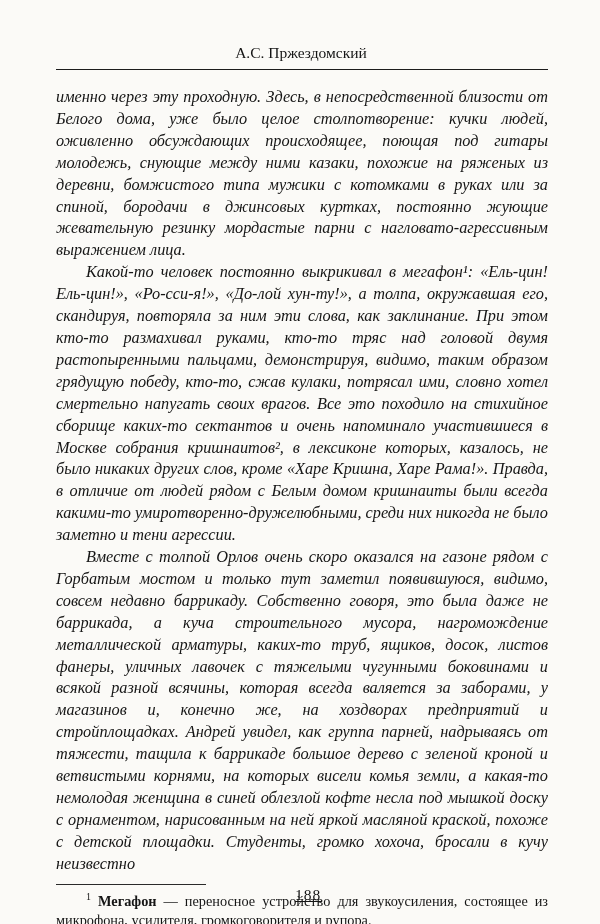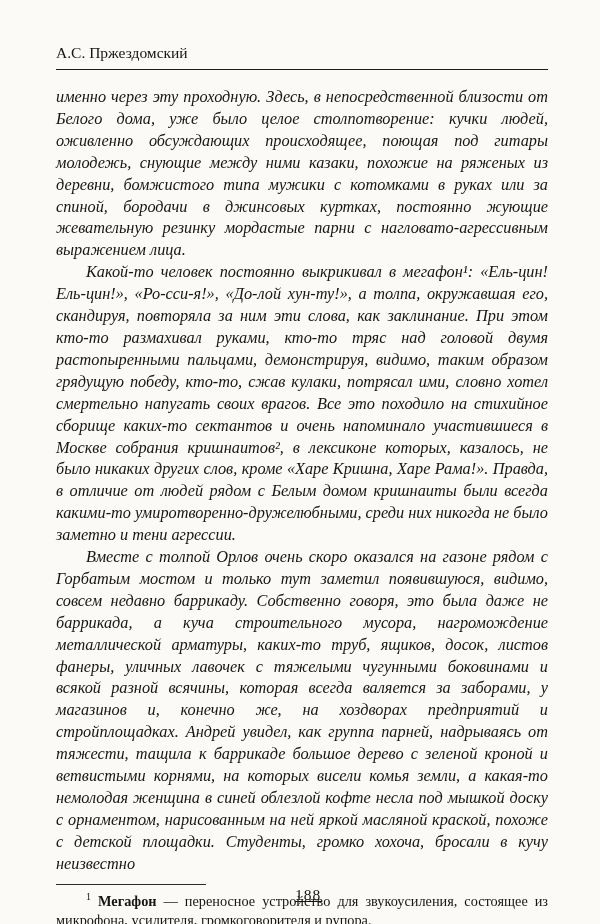--- a/index.html
+++ b/index.html
@@ -13,21 +13,21 @@
     height: 924px;
     margin: 0 auto;
     background: #fbfaf7;
     font-family: "Liberation Serif", "DejaVu Serif", serif;
     color: #151515;
     box-sizing: border-box;
     padding: 44px 52px 0 56px;
     overflow: hidden;
   }
   .header {
-    text-align: left;
+    text-align: center;
     font-size: 15.5px;
     line-height: 18px;
     padding-right: 2px;
     margin-bottom: 7px;
   }
   .header-rule {
     border: none;
     border-top: 1.6px solid #1c1c1c;
     margin: 0;
   }

